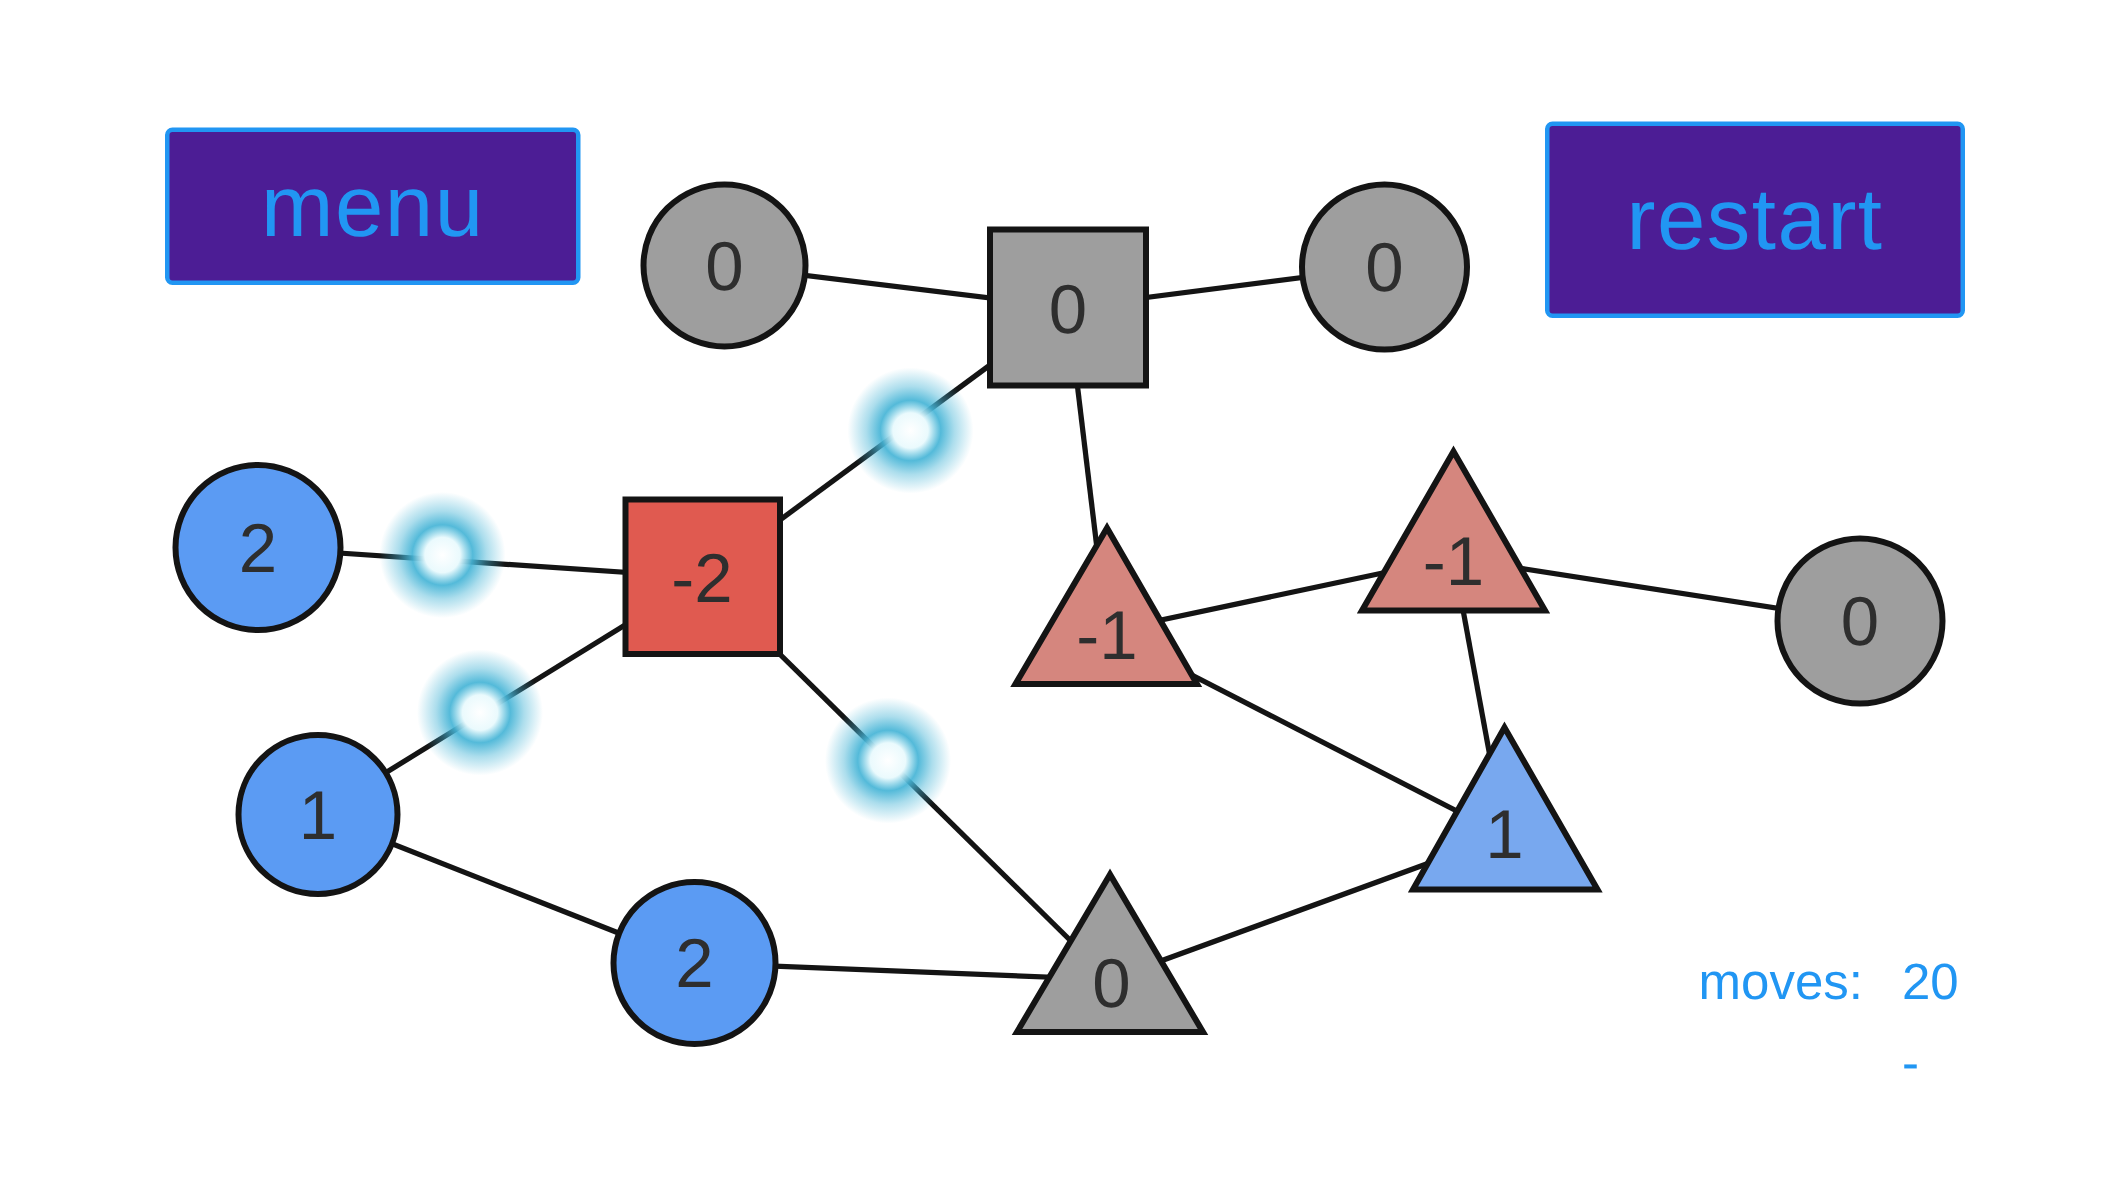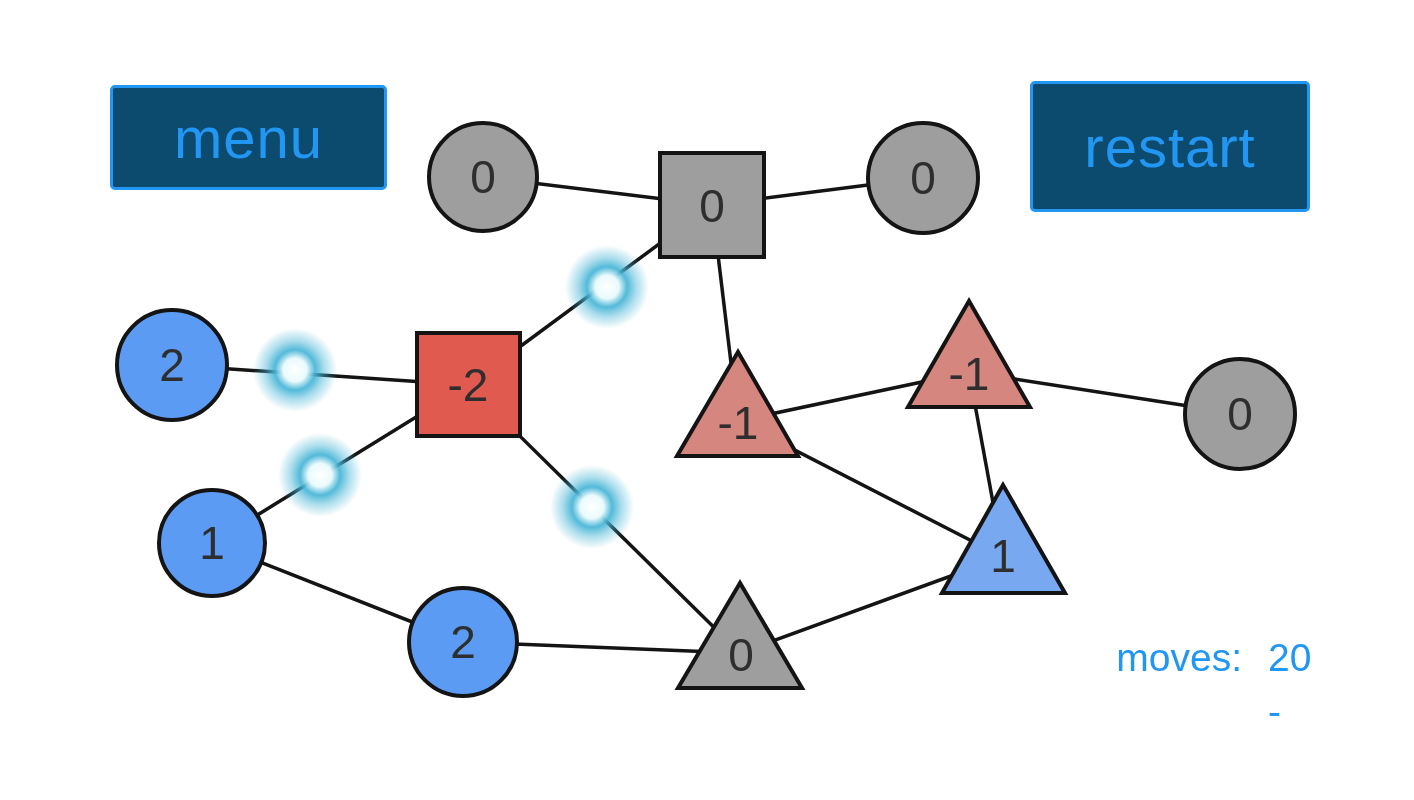--- a/index.html
+++ b/index.html
@@ -5,31 +5,31 @@
   html,body{margin:0;padding:0;background:#ffffff;font-family:"Liberation Sans",sans-serif;}
   .stage{position:relative;width:1414px;height:800px;background:#ffffff;overflow:hidden;}
   .graph-svg{position:absolute;left:0;top:0;width:1414px;height:800px;}
   .edge{stroke:#141414;stroke-width:3.5;fill:none;}
   .node-shape{stroke:#141414;stroke-width:4;}
   .node-label{fill:#2e2e2e;font-size:46px;font-family:"Liberation Sans",sans-serif;text-anchor:middle;}
   .btn{
     position:absolute;
     border:3px solid #2196F3;
     border-radius:5px;
-    background:#0c4a6e;
+    background:#4c1d95;
     color:#2196F3;
     display:flex;align-items:center;justify-content:center;
     font-size:58px;font-weight:300;letter-spacing:1px;
     cursor:pointer;box-sizing:border-box;
   }
   .btn-menu{left:110px;top:85px;width:277px;height:105px;}
   .btn-restart{left:1030px;top:81px;width:280px;height:131px;}
   .status{
     position:absolute;right:90px;top:636px;
-    color:#2196F3;font-size:39px;font-weight:300;
+    color:#2196F3;font-size:34px;font-weight:300;
   }
   .status-row{display:flex;justify-content:flex-end;align-items:baseline;height:54px;}
   .status-label{text-align:right;}
   .status-value{width:56px;text-align:left;margin-left:26px;}
 </style>
 </head>
 <body>
 
 <div class="stage">
 

